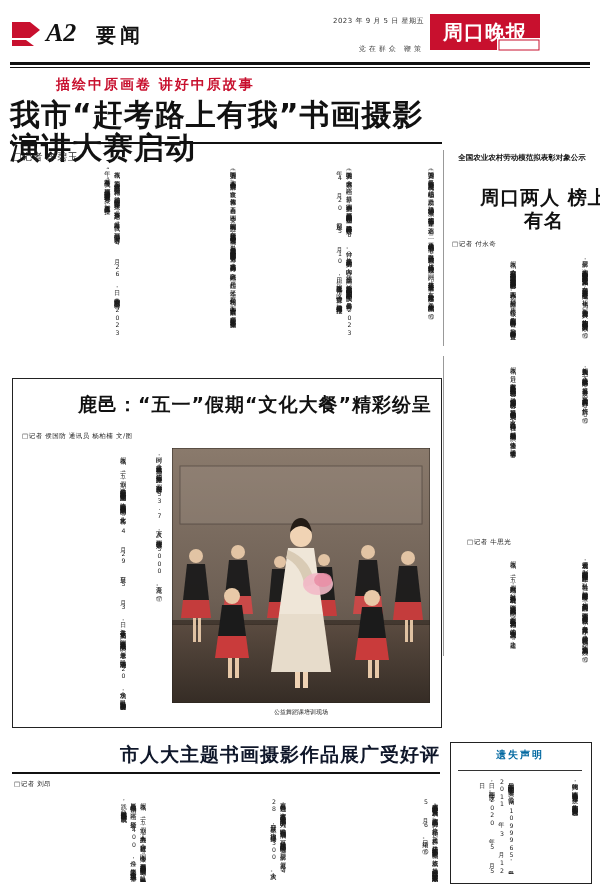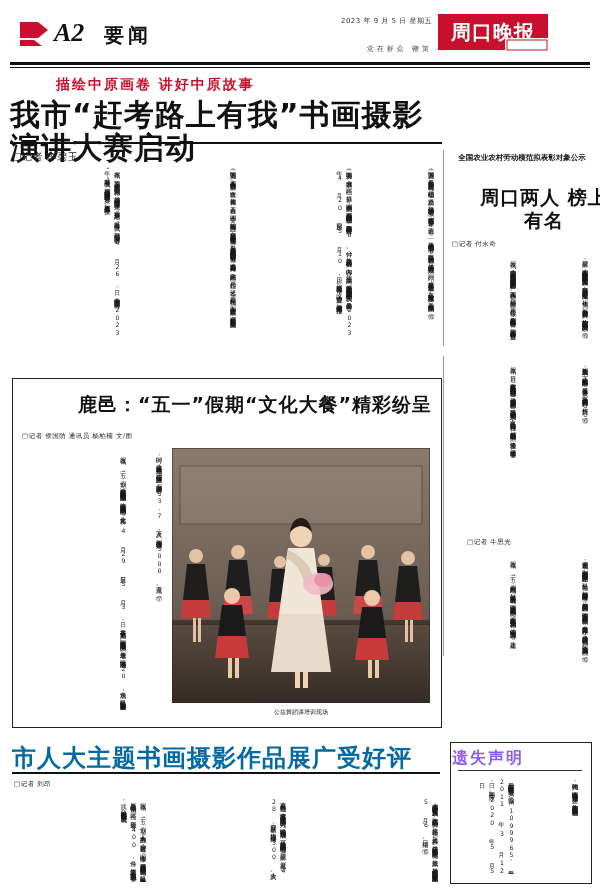--- a/index.html
+++ b/index.html
@@ -7,21 +7,21 @@
     width:600px;height:893px;
     background:#ffffff;
     font-family:"DejaVu Sans","Liberation Sans",sans-serif;
     color:#111;
     overflow:hidden;
   }
   .page{position:relative;width:600px;height:893px;background:#fff;}
 
   
   .masthead{
-    position:absolute;left:0;top:0;width:550px;height:62px;margin-left:8px;
+    position:absolute;left:0;top:0;width:550px;height:62px;
   }
   .date-line{
     position:absolute;right:126px;top:16px;
     font-size:7px;color:#333;letter-spacing:.5px;white-space:nowrap;
   }
   .sub-line{
     position:absolute;right:126px;top:44px;
     font-size:7px;color:#444;letter-spacing:3px;white-space:nowrap;
   }
   .nameplate{
@@ -128,36 +128,36 @@
   .r2-by{position:absolute;left:452px;top:538px;font-size:6.5px;margin-left:15px;}
   .r2c1{left:452px;top:556px;height:166px;width:66px;}
   .r2c2{left:524px;top:556px;height:166px;width:66px;}
 
   .r15c1{left:452px;top:362px;height:108px;width:66px;}
   .r15c2{left:524px;top:362px;height:108px;width:66px;}
 
   
   .b-head{
     position:absolute;left:12px;top:742px;width:428px;
-    font-size:24px;font-weight:bold;color:#0369a1;letter-spacing:1px;text-align:left;
+    font-size:19px;font-weight:bold;color:#0f172a;letter-spacing:1px;text-align:right;
   }
   .b-rule{position:absolute;left:12px;top:772px;width:428px;height:2px;background:#111;}
   .b-by{position:absolute;left:14px;top:780px;font-size:6.5px;}
   .bc1{left:14px;top:798px;height:84px;width:134px;}
   .bc2{left:154px;top:798px;height:84px;width:134px;}
   .bc3{left:294px;top:798px;height:84px;width:146px;}
 
   
   .notice{
     position:absolute;left:450px;top:742px;width:140px;height:140px;
     border:1px solid #222;
   }
   .notice-hd{
     position:absolute;left:452px;top:748px;width:136px;
-    font-size:16px;font-weight:bold;letter-spacing:2px;text-align:left;color:#8b5cf6;
+    font-size:10px;font-weight:bold;letter-spacing:2px;text-align:center;color:#0369a1;
   }
   .notice-rule{position:absolute;left:458px;top:770px;width:124px;height:1px;background:#333;}
   .nc1{left:458px;top:778px;height:96px;width:58px;}
   .nc2{left:522px;top:778px;height:96px;width:58px;}
 
   .seal{
     position:absolute;left:497px;top:38px;width:44px;height:14px;
   }
 </style>
 </head>

